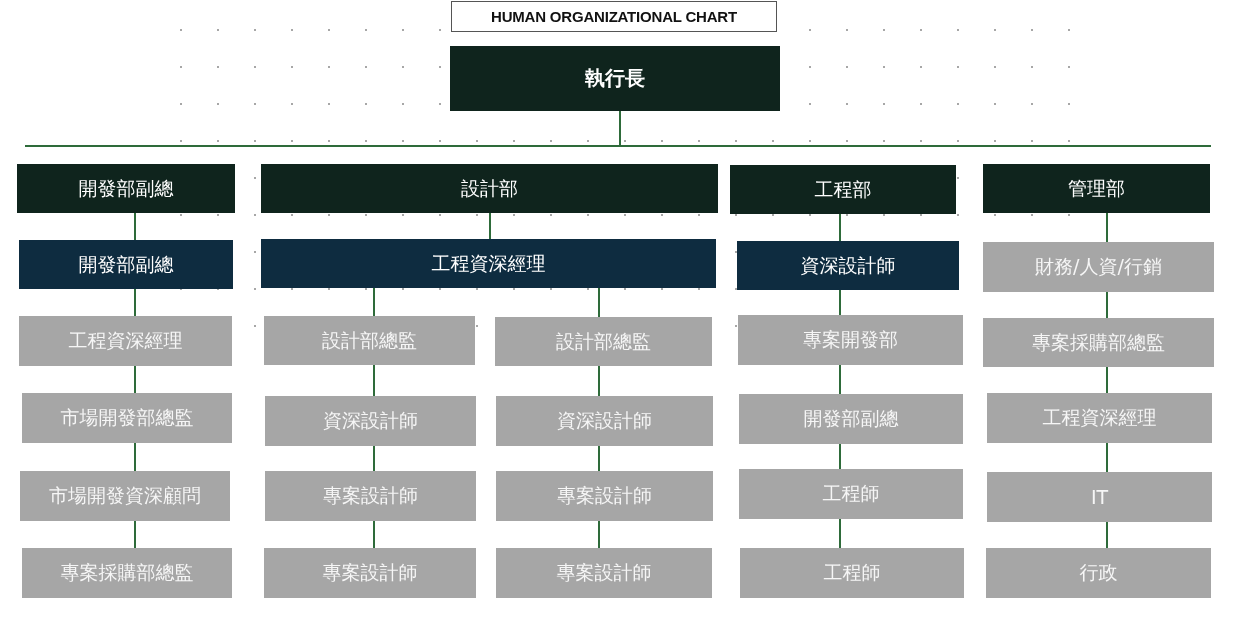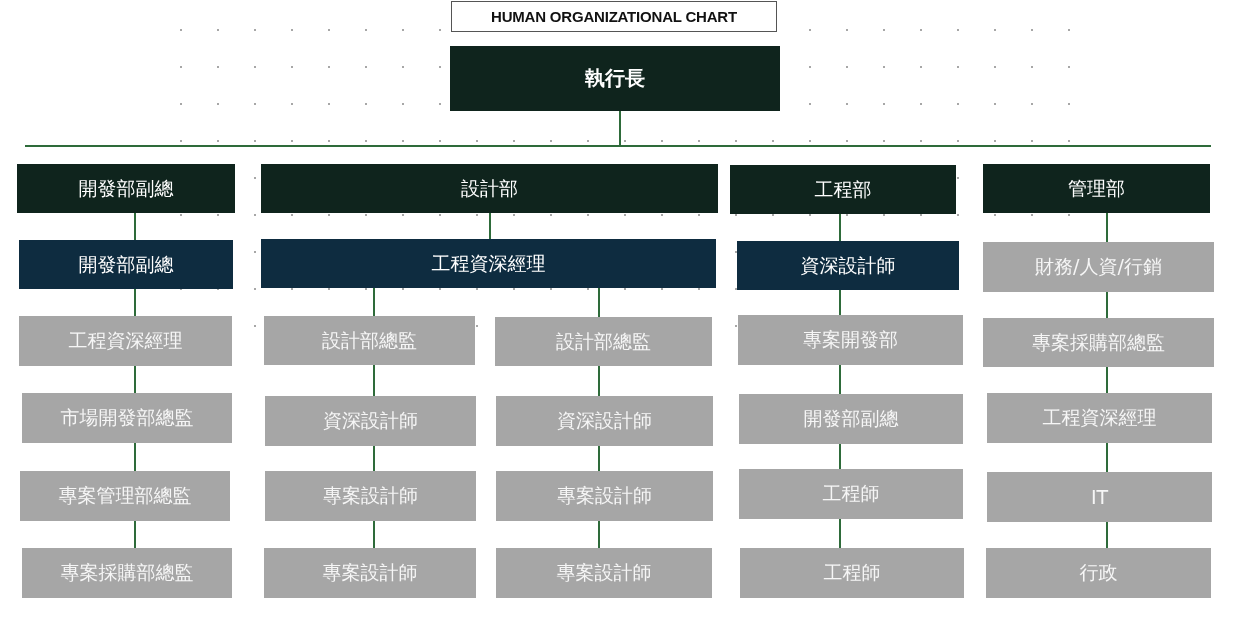--- a/index.html
+++ b/index.html
@@ -254,21 +254,21 @@
 
 <div class="vline" style="left:619px;top:111px;height:36px;"></div>
 <div class="hline" style="left:25px;top:145px;width:1186px;"></div>
 
 <div class="vline" style="left:134px;top:213px;height:103px;"></div>
 <div class="vline" style="left:134px;top:366px;height:182px;"></div>
 <div class="box dept" style="left:17px;top:164px;width:218px;height:49px;">開發部副總</div>
 <div class="box vp" style="left:19px;top:240px;width:214px;height:49px;">開發部副總</div>
 <div class="box staff" style="left:19px;top:316px;width:213px;height:50px;">工程資深經理</div>
 <div class="box staff" style="left:22px;top:393px;width:210px;height:50px;">市場開發部總監</div>
-<div class="box staff" style="left:20px;top:471px;width:210px;height:50px;">專案管理部總監</div>
+<div class="box staff" style="left:20px;top:471px;width:210px;height:50px;">市場開發資深顧問</div>
 <div class="box staff" style="left:22px;top:548px;width:210px;height:50px;">專案採購部總監</div>
 
 <div class="vline" style="left:489px;top:213px;height:26px;"></div>
 <div class="vline" style="left:373px;top:288px;height:310px;"></div>
 <div class="vline" style="left:598px;top:288px;height:310px;"></div>
 <div class="box dept" style="left:261px;top:164px;width:457px;height:49px;">設計部</div>
 <div class="box vp" style="left:261px;top:239px;width:455px;height:49px;">工程資深經理</div>
 <div class="box staff" style="left:264px;top:316px;width:211px;height:49px;">設計部總監</div>
 <div class="box staff" style="left:265px;top:396px;width:211px;height:50px;">資深設計師</div>
 <div class="box staff" style="left:265px;top:471px;width:211px;height:50px;">專案設計師</div>

